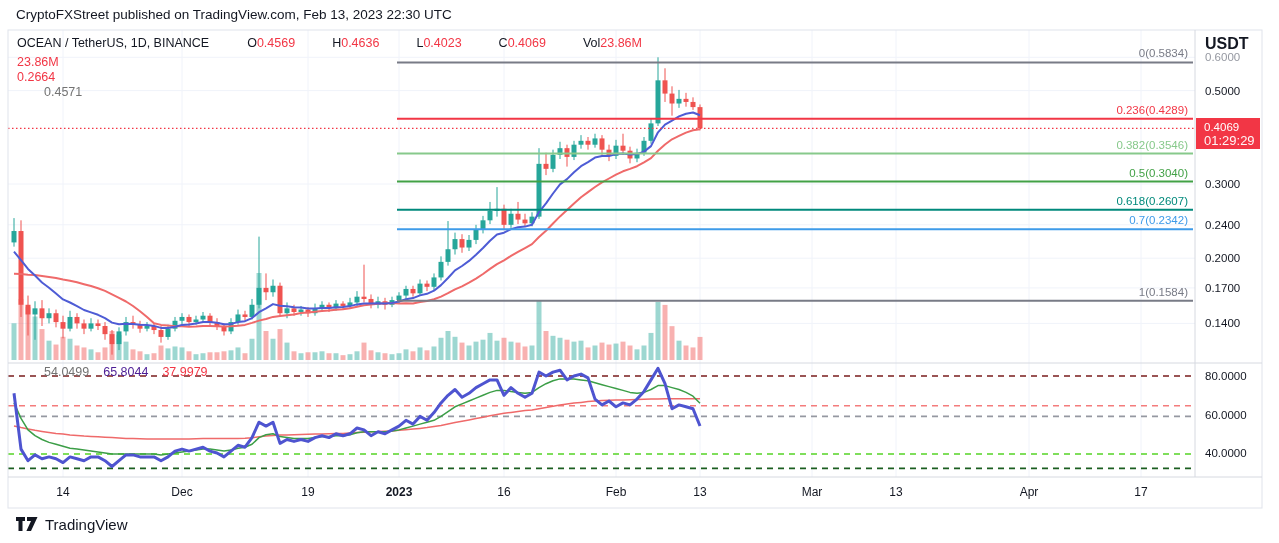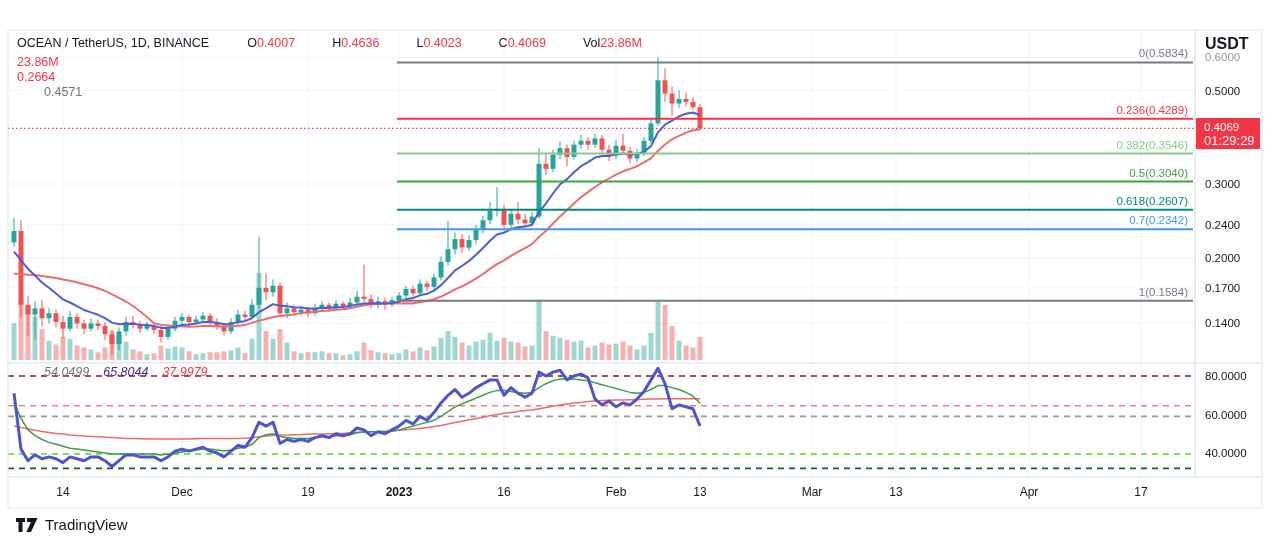--- a/index.html
+++ b/index.html
@@ -8,34 +8,35 @@
   #chart-svg{position:absolute;left:0;top:0;}
   .attr{position:absolute;left:16px;top:7px;font-size:13.5px;color:#131722;}
   .legend{position:absolute;left:17px;top:36px;font-size:12.5px;display:flex;align-items:center;white-space:nowrap;gap:28px;}
   .legend .sym{margin-right:10px;cursor:pointer;}
   .legend .pair{margin-right:9px;}
   .legend .k{color:#131722;}
   .red{color:#f23645;}
   .blue{color:#737373;margin-left:27px;}
   .green{color:#4c1d95;}
   .lv{position:absolute;left:17px;font-size:12.5px;}
-  .ind-values{position:absolute;left:17px;top:365px;font-size:12.5px;display:flex;font-style:italic;}
+  .ind-values{position:absolute;left:17px;top:365px;font-size:12.5px;display:flex;}
   .ind-values span{margin-right:14px;}
   .usdt{position:absolute;left:1205px;top:35px;font-size:16px;font-weight:600;color:#131722;}
   .badge{position:absolute;left:1196px;top:118px;width:64px;height:31px;background:#f23645;color:#fff;
          font-size:11.5px;line-height:14px;padding:2px 0 0 8px;box-sizing:border-box;cursor:pointer;}
   .badge .cd{font-size:13px;opacity:.95;}
-  .footer{position:absolute;left:16px;top:516px;display:flex;align-items:flex-end;cursor:pointer;}
+  .footer{position:absolute;left:16px;top:516px;display:flex;align-items:flex-start;cursor:pointer;}
   .footer .brand{font-size:15px;color:#131722;margin-left:7px;font-weight:500;}
 </style>
 </head>
 <body>
 
 <div id="stage">
 
+  <div class="attr">CryptoFXStreet published on TradingView.com, Feb 13, 2023 22:30 UTC</div>
 
   <svg id="chart-svg" width="1279" height="543">
       <g>
         <line x1="63" y1="30" x2="63" y2="477" stroke="#f0f3fa" stroke-width="1"></line>
         <line x1="182" y1="30" x2="182" y2="477" stroke="#f0f3fa" stroke-width="1"></line>
         <line x1="308" y1="30" x2="308" y2="477" stroke="#f0f3fa" stroke-width="1"></line>
         <line x1="399" y1="30" x2="399" y2="477" stroke="#f0f3fa" stroke-width="1"></line>
         <line x1="504" y1="30" x2="504" y2="477" stroke="#f0f3fa" stroke-width="1"></line>
         <line x1="616" y1="30" x2="616" y2="477" stroke="#f0f3fa" stroke-width="1"></line>
         <line x1="700" y1="30" x2="700" y2="477" stroke="#f0f3fa" stroke-width="1"></line>
@@ -411,21 +412,21 @@
         <text x="700" y="496" text-anchor="middle" font-size="12" fill="#131722" font-weight="400">13</text>
         <text x="812" y="496" text-anchor="middle" font-size="12" fill="#131722" font-weight="400">Mar</text>
         <text x="896" y="496" text-anchor="middle" font-size="12" fill="#131722" font-weight="400">13</text>
         <text x="1029" y="496" text-anchor="middle" font-size="12" fill="#131722" font-weight="400">Apr</text>
         <text x="1141" y="496" text-anchor="middle" font-size="12" fill="#131722" font-weight="400">17</text>
       </g>
     </svg>
 
   <div class="legend">
     <span class="sym">OCEAN / TetherUS, 1D, BINANCE</span>
-    <span class="pair"><span class="k">O</span><span class="red">0.4007</span></span>
+    <span class="pair"><span class="k">O</span><span class="red">0.4569</span></span>
     <span class="pair"><span class="k">H</span><span class="red">0.4636</span></span>
     <span class="pair"><span class="k">L</span><span class="red">0.4023</span></span>
     <span class="pair"><span class="k">C</span><span class="red">0.4069</span></span>
     <span class="pair"><span class="k">Vol</span><span class="red">23.86M</span></span>
   </div>
 
   <div class="lv red" style="top:55px">23.86M</div>
   <div class="lv red" style="top:70px">0.2664</div>
   <div class="lv blue" style="top:85px">0.4571</div>
 

